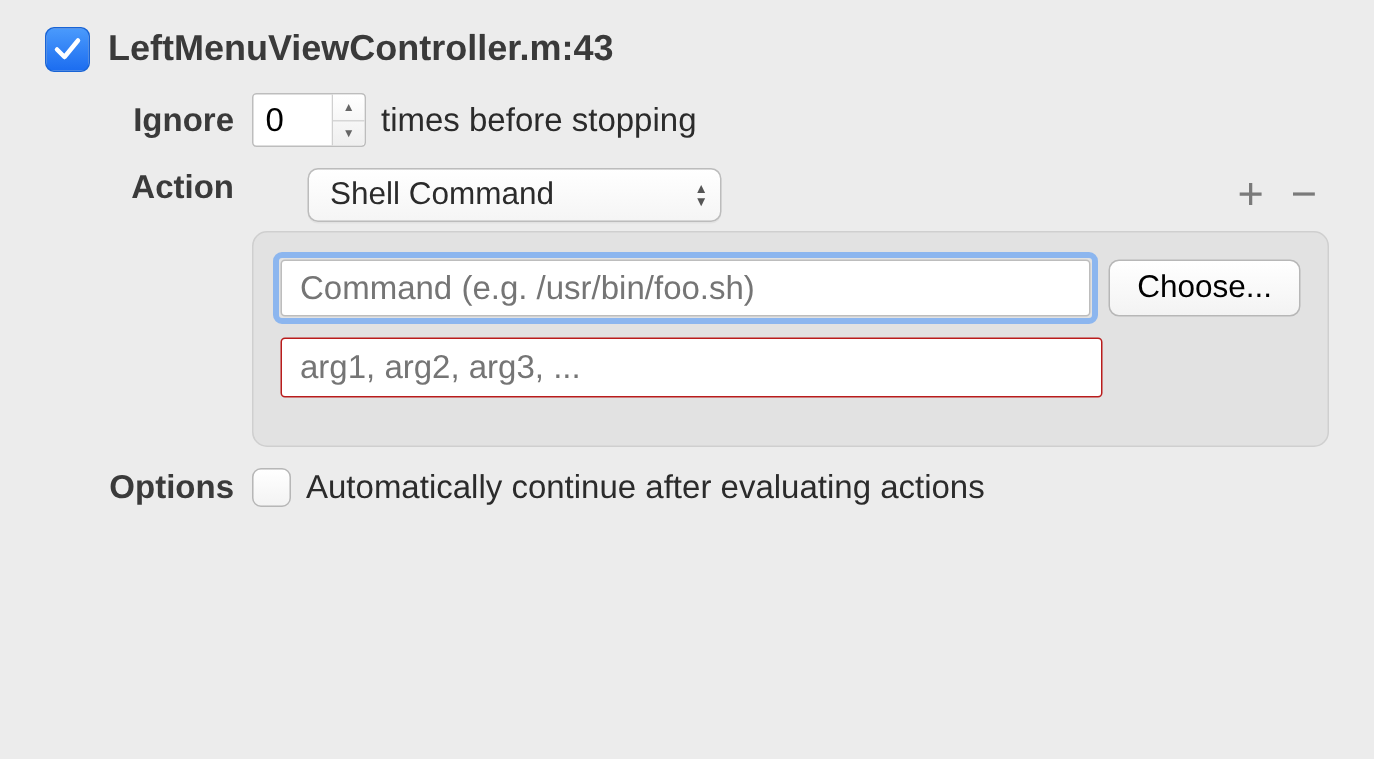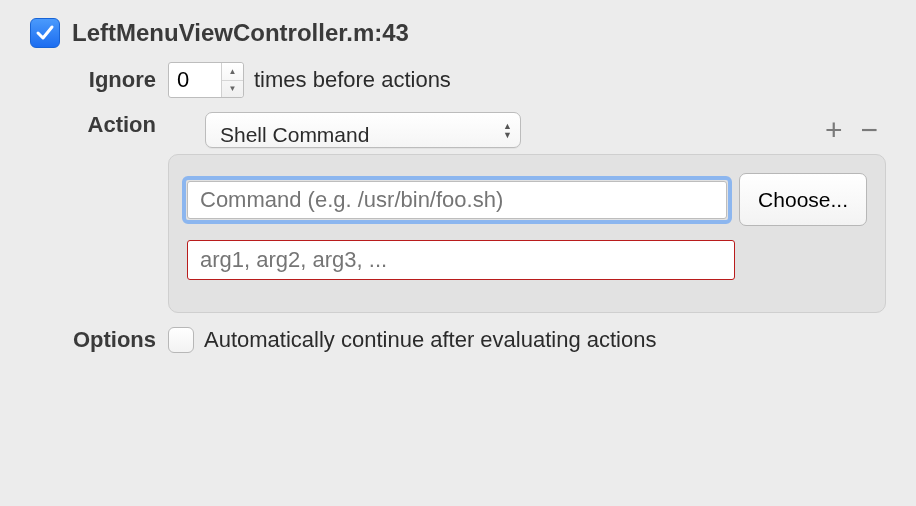--- a/index.html
+++ b/index.html
@@ -95,27 +95,27 @@
     font-size: 8px; color: #666;
     cursor: default;
   }
   .stepper-btn:first-child { border-bottom: 1px solid #d6d6d6; }
 
   
   .action-row { align-items: flex-start; margin-bottom: 6px; gap: 37px; }
   .popup {
     position: relative;
     height: 36px;
-    width: 316px;
+    width: 276px;
     border: 1px solid #bcbcbc;
     border-radius: 7px;
     background: linear-gradient(#ffffff,#f5f5f5);
     box-shadow: 0 1px 0 rgba(0,0,0,.04);
     display: flex;
-    align-items: flex-end;
+    align-items: center;
     padding: 0 24px 0 14px;
     font-size: 21px;
   }
   .popup-arrows {
     position: absolute; right: 8px; top: 50%; transform: translateY(-50%);
     display:flex; flex-direction:column; gap:1px;
   }
   .popup-arrows span { font-size: 9px; line-height: 8px; color:#555; }
 
   .pm-group {
@@ -154,21 +154,21 @@
   }
   .cmd-input-wrap.focused::before {
     content: "";
     position: absolute;
     inset: -5px;
     border: 4px solid #8cb6ef;
     border-radius: 6px;
     pointer-events: none;
   }
   .choose-btn {
-    height: 53px;
+    height: 38px;
     padding: 0 18px;
     border: 1px solid #b7b7b7;
     border-radius: 7px;
     background: linear-gradient(#ffffff,#f3f3f3);
     font-size: 21px;
     cursor: default;
   }
   .args-input {
     width: 548px;
     height: 40px;
@@ -225,21 +225,21 @@
         <input class="ignore-input" type="text" value="0" style="">
         <div class="stepper">
           <div class="stepper-btn">
             <span>▲</span>
           </div>
           <div class="stepper-btn">
             <span>▼</span>
           </div>
         </div>
       </div>
-      <span>times before actions</span>
+      <span>times before stopping</span>
     </div>
   </div>
 
   <div class="row action-row">
     <div class="label-col">Action</div>
     <div class="content-col">
       <div class="popup">
         <span>Shell Command</span>
         <div class="popup-arrows">
           <span>▲</span>

